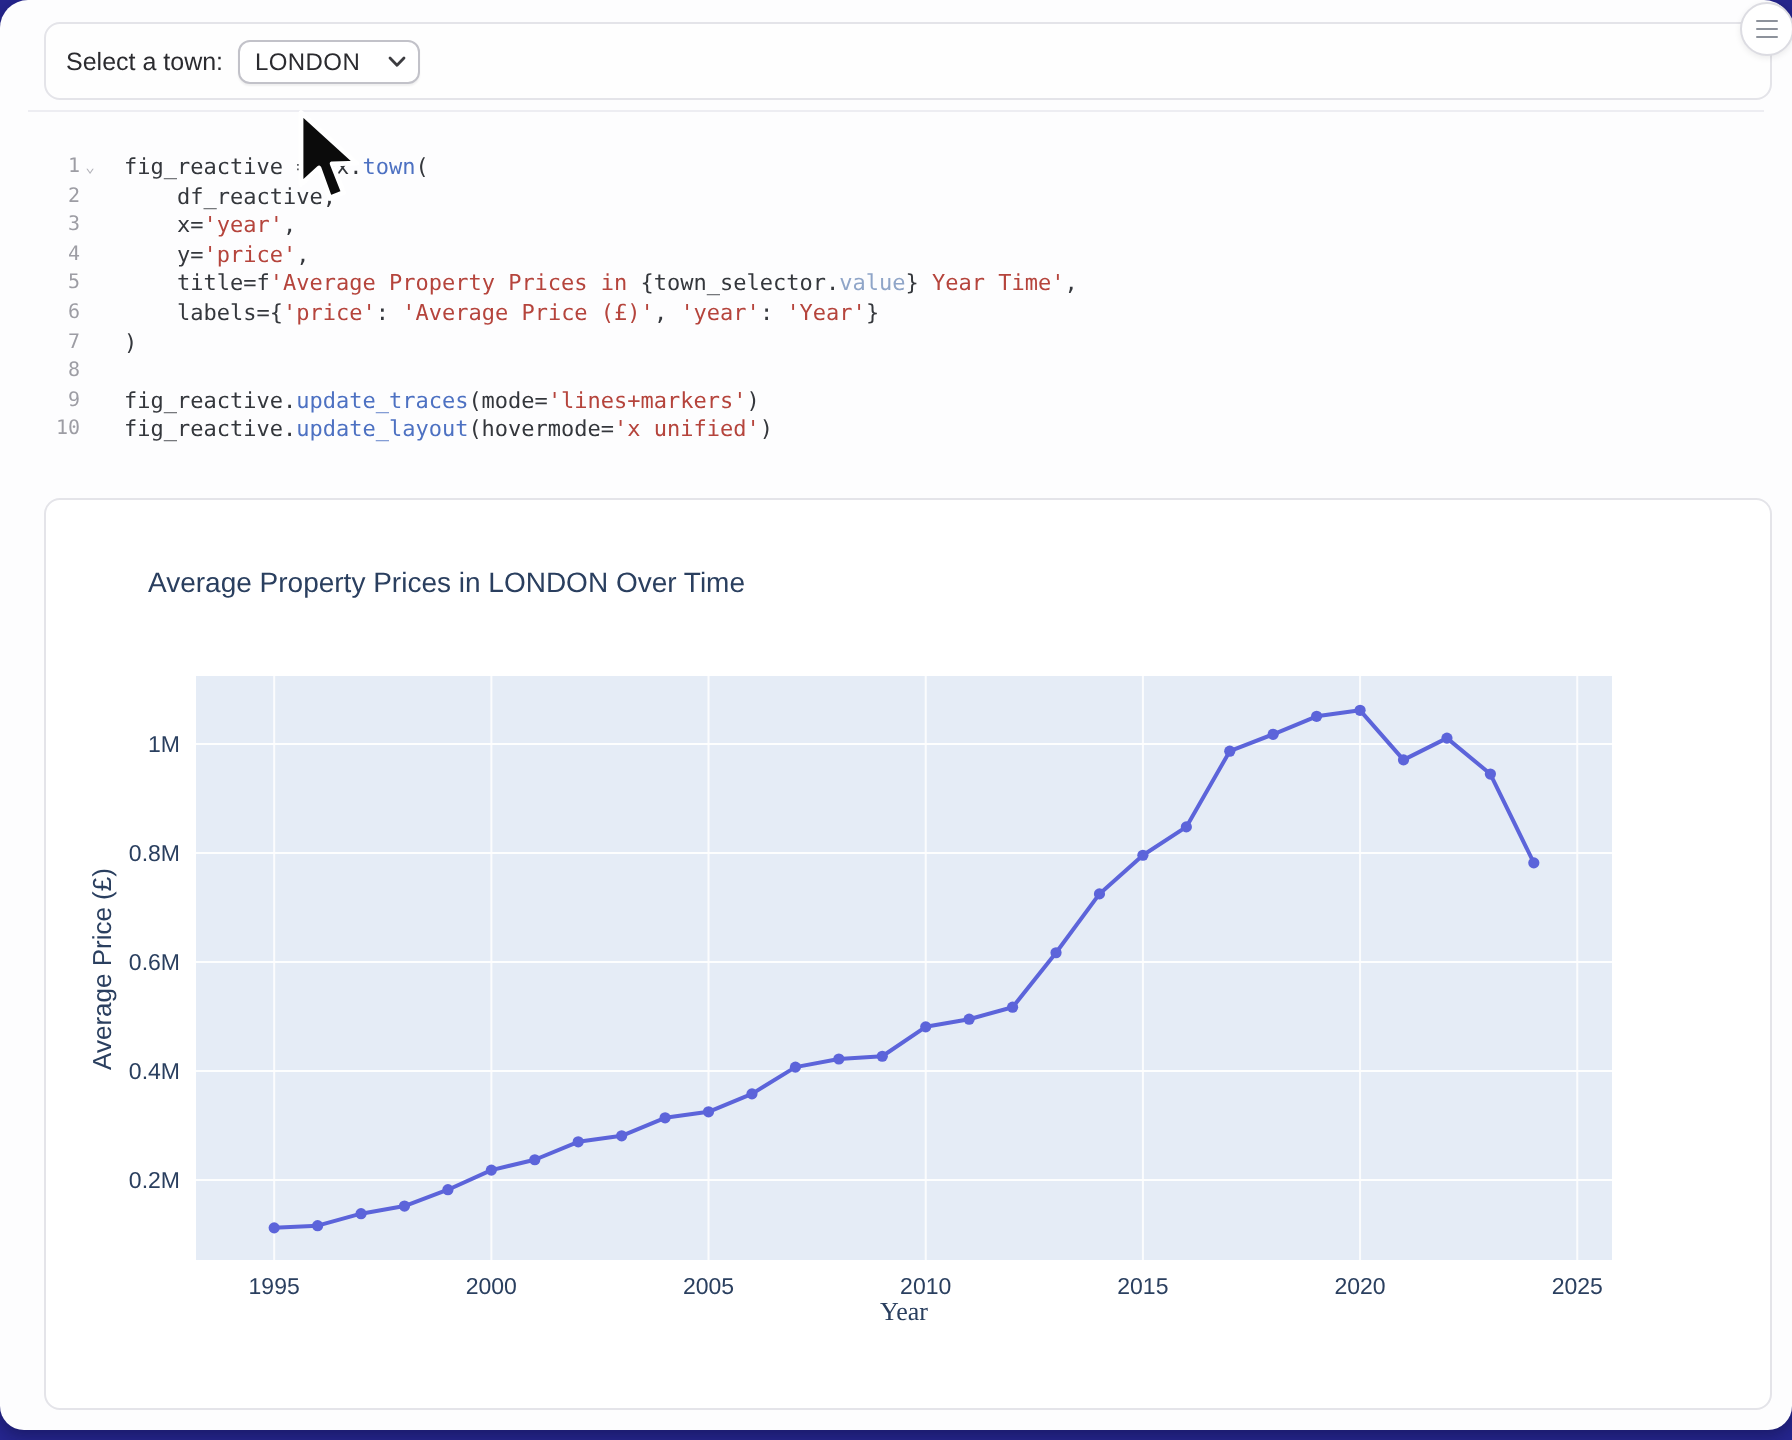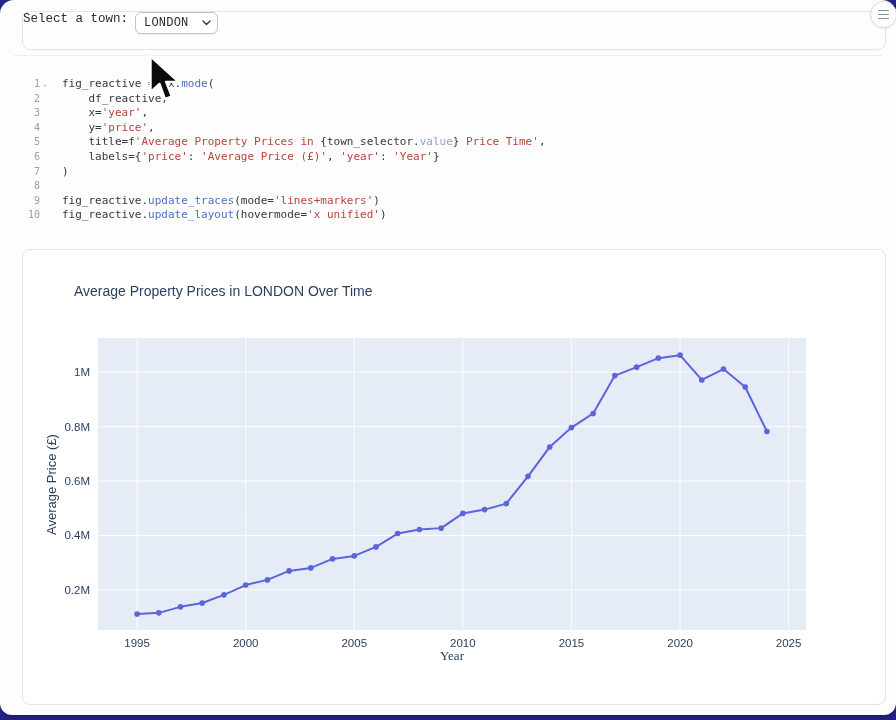--- a/index.html
+++ b/index.html
@@ -19,21 +19,21 @@
     display:flex; align-items:center; justify-content:center;
     box-shadow:0 1px 3px rgba(0,0,0,.08); z-index:5;
   }
   .menu-btn .bars { display:flex; flex-direction:column; gap:2.5px; }
   .menu-btn .bars i { display:block; width:11px; height:1.6px; background:#8d929b; border-radius:1px; }
 
   
   .widget-cell {
     position:absolute; left:22px; top:11px; width:864px; height:39px;
     border:1px solid #e4e4e9; border-radius:8px; background:#fefefe;
-    display:flex; padding-left:0;font-family:Liberation Mono, monospace;
+    display:flex; align-items:center; padding-left:10px;
   }
   .widget-label { font-size:12.5px; color:#2b2b2f; }
   .town-select {
     margin-left:7px; height:22px; min-width:76px; padding:0 6px 0 8px;
     border:1px solid #c2c2c9; border-radius:6px; background:#fff;
     box-shadow:0 1px 1px rgba(0,0,0,.06);
     display:inline-flex; align-items:center; gap:14px; cursor:default;
   }
   .town-select .val { font-size:12px; color:#2b2b2f; letter-spacing:.2px; }
   .town-select svg { display:block; }
@@ -87,25 +87,25 @@
       <span class="val">LONDON</span>
       <svg width="9" height="6" viewBox="0 0 9 6">
           <path d="M1 1 L4.5 4.6 L8 1" fill="none" stroke="#3c3c40" stroke-width="1.4" stroke-linecap="round" stroke-linejoin="round"></path>
         </svg>
     </span>
   </div>
 
   <div class="hairline"></div>
 
   <div class="code-editor">
-      <div class="code-line"><span class="gutter">1</span><span class="fold">⌄</span><span class="code-text"><span class="tok-d">fig_reactive = px.</span><span class="tok-f">mode</span><span class="tok-d">(</span></span></div>
+      <div class="code-line"><span class="gutter">1</span><span class="fold">⌄</span><span class="code-text"><span class="tok-d">fig_reactive = px.</span><span class="tok-f">town</span><span class="tok-d">(</span></span></div>
       <div class="code-line"><span class="gutter">2</span><span class="nofold"></span><span class="code-text"><span class="tok-d">    df_reactive,</span></span></div>
       <div class="code-line"><span class="gutter">3</span><span class="nofold"></span><span class="code-text"><span class="tok-d">    x=</span><span class="tok-s">'year'</span><span class="tok-d">,</span></span></div>
       <div class="code-line"><span class="gutter">4</span><span class="nofold"></span><span class="code-text"><span class="tok-d">    y=</span><span class="tok-s">'price'</span><span class="tok-d">,</span></span></div>
-      <div class="code-line"><span class="gutter">5</span><span class="nofold"></span><span class="code-text"><span class="tok-d">    title=f</span><span class="tok-s">'Average Property Prices in </span><span class="tok-d">{town_selector.</span><span class="tok-p">value</span><span class="tok-d">}</span><span class="tok-s"> Price Time'</span><span class="tok-d">,</span></span></div>
+      <div class="code-line"><span class="gutter">5</span><span class="nofold"></span><span class="code-text"><span class="tok-d">    title=f</span><span class="tok-s">'Average Property Prices in </span><span class="tok-d">{town_selector.</span><span class="tok-p">value</span><span class="tok-d">}</span><span class="tok-s"> Year Time'</span><span class="tok-d">,</span></span></div>
       <div class="code-line"><span class="gutter">6</span><span class="nofold"></span><span class="code-text"><span class="tok-d">    labels={</span><span class="tok-s">'price'</span><span class="tok-d">: </span><span class="tok-s">'Average Price (£)'</span><span class="tok-d">, </span><span class="tok-s">'year'</span><span class="tok-d">: </span><span class="tok-s">'Year'</span><span class="tok-d">}</span></span></div>
       <div class="code-line"><span class="gutter">7</span><span class="nofold"></span><span class="code-text"><span class="tok-d">)</span></span></div>
       <div class="code-line"><span class="gutter">8</span><span class="nofold"></span><span class="code-text"></span></div>
       <div class="code-line"><span class="gutter">9</span><span class="nofold"></span><span class="code-text"><span class="tok-d">fig_reactive.</span><span class="tok-f">update_traces</span><span class="tok-d">(mode=</span><span class="tok-s">'lines+markers'</span><span class="tok-d">)</span></span></div>
       <div class="code-line"><span class="gutter">10</span><span class="nofold"></span><span class="code-text"><span class="tok-d">fig_reactive.</span><span class="tok-f">update_layout</span><span class="tok-d">(hovermode=</span><span class="tok-s">'x unified'</span><span class="tok-d">)</span></span></div>
     </div>
 
   <svg class="cursor" width="34" height="48" viewBox="0 0 22 32">
     <path d="M2,1.5 L2,25.5 L8,20 L11.6,30 L16.2,28.2 L12.4,18.6 L20.6,18.4 Z" fill="#0b0b0b" stroke="#ffffff" stroke-width="1.6" stroke-linejoin="round"></path>
   </svg>

